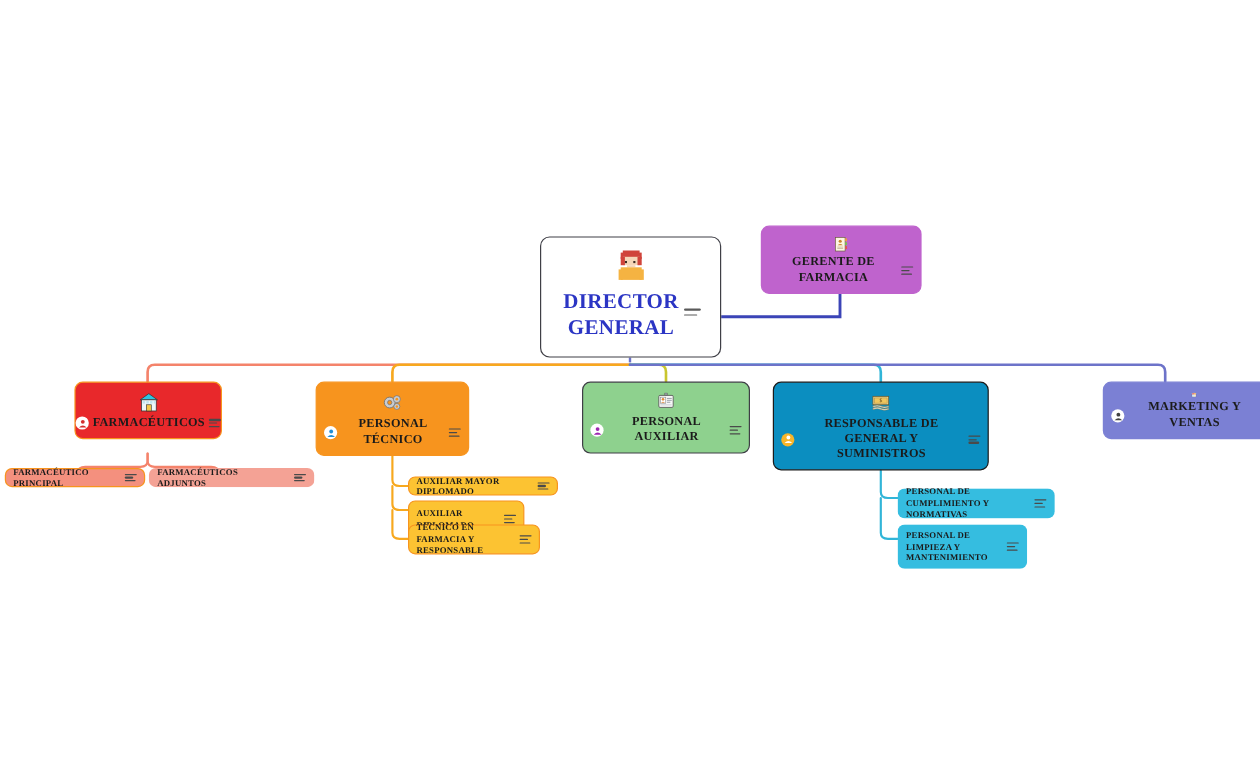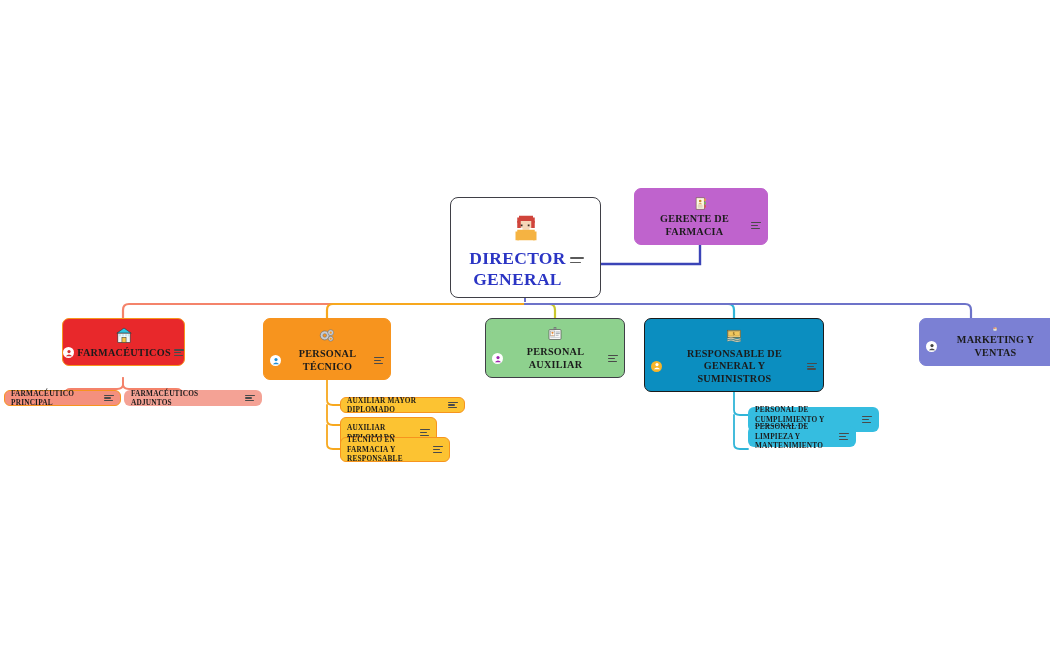--- a/index.html
+++ b/index.html
@@ -42,21 +42,21 @@
 
   
   .root-node {
     left: 450px;
     top: 197px;
     width: 151px;
     height: 101px;
     background: #ffffff;
     border: 1.5px solid #3f3f46;
     border-radius: 8px;
-    justify-content: center;
+    justify-content: flex-start;
     padding-top: 9px;
   }
   .root-title {
     color: #2b35c4;
     font-weight: bold;
     font-size: 17.5px;
     line-height: 21px;
     text-align: center;
     letter-spacing: 0.3px;
     margin-top: 6px;
@@ -386,21 +386,21 @@
 
   <div class="leaf" style="left:748px; top:407px; width:131px; height:25px; background:#35bde0; border:1.2px solid transparent;">
     <span class="leaf-text">PERSONAL DE CUMPLIMIENTO Y NORMATIVAS</span>
     <span class="menu-ico">
       <i></i>
         <i></i>
         <i></i>
     </span>
   </div>
 
-  <div class="leaf" style="left:748px; top:426px; width:108px; height:21px; background:#35bde0; border:1.2px solid transparent;">
+  <div class="leaf" style="left:748px; top:437px; width:108px; height:37px; background:#35bde0; border:1.2px solid transparent;">
     <span class="leaf-text">PERSONAL DE LIMPIEZA Y MANTENIMIENTO</span>
     <span class="menu-ico">
       <i></i>
         <i></i>
         <i></i>
     </span>
   </div>
 
   <div class="node branch" style="left:895px; top:318px; width:152px; height:48px; background:#7b80d4; border-color:#7b80d4;margin-left:24px;">
     <svg class="icon-art" width="26" height="26" viewBox="0 0 16 16">

